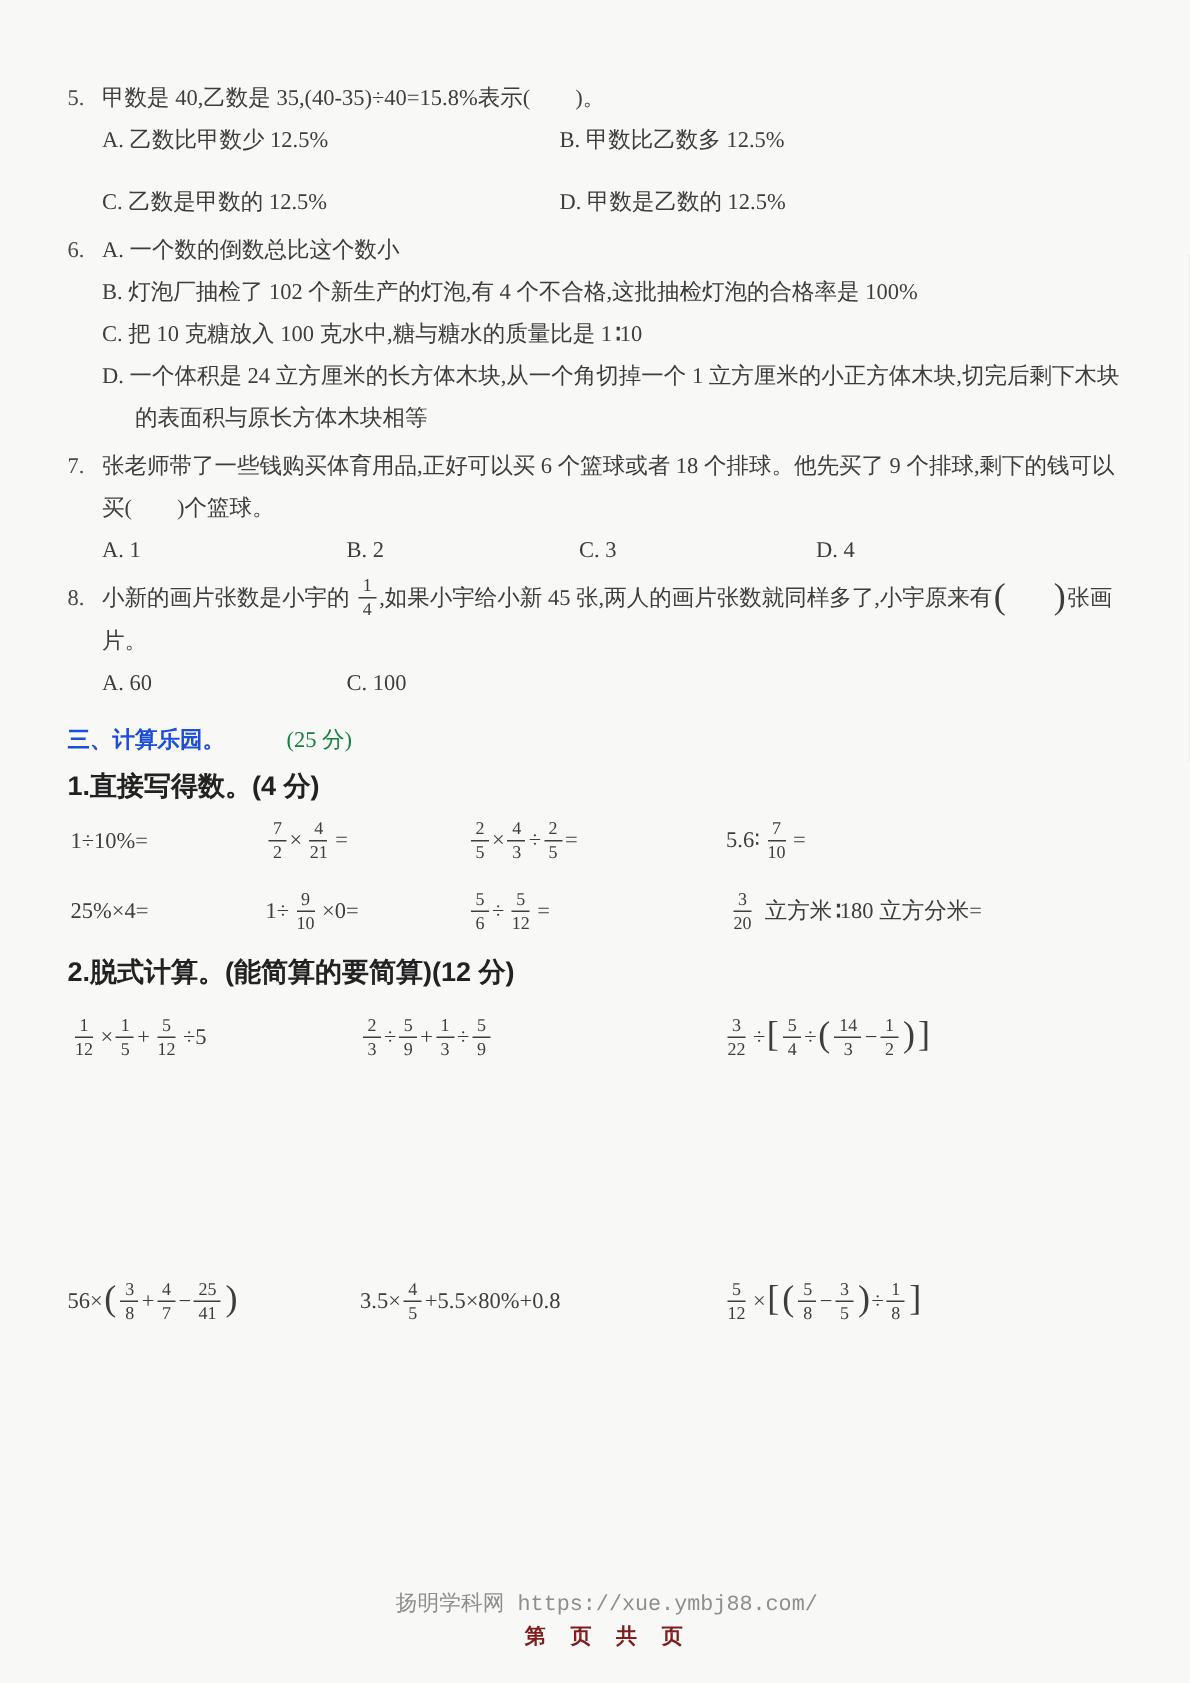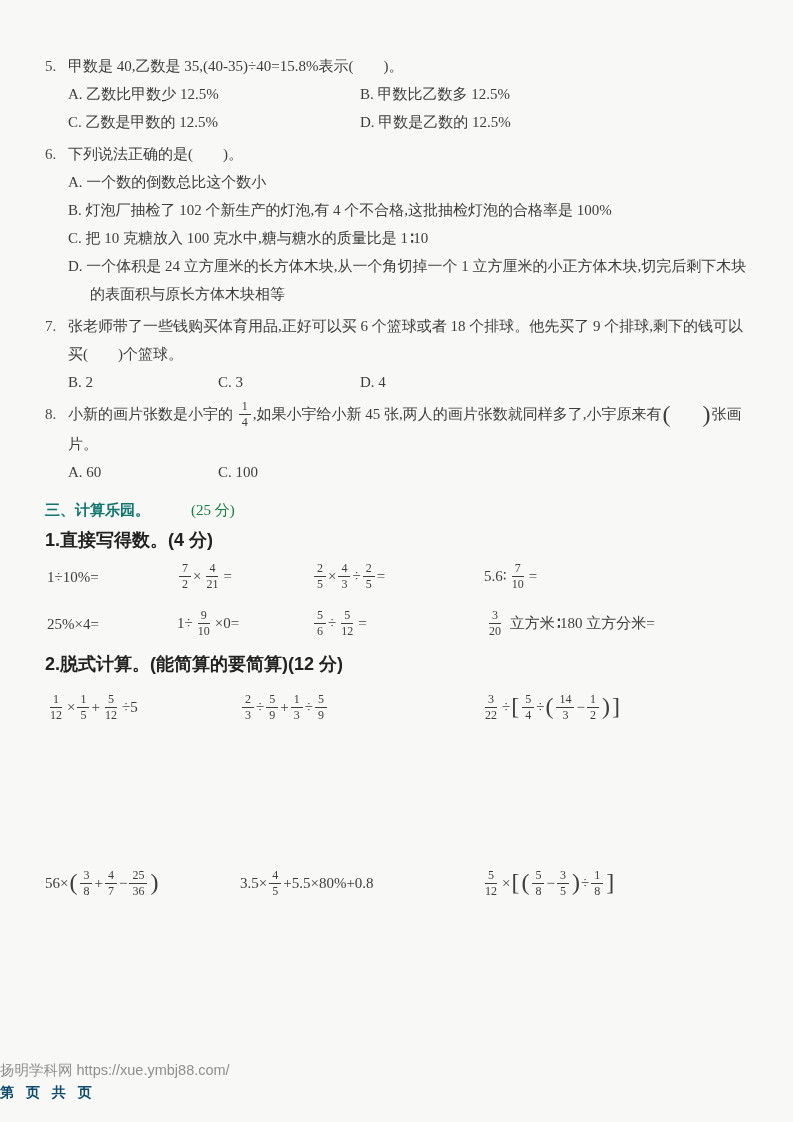--- a/index.html
+++ b/index.html
@@ -13,47 +13,47 @@
     font-size:15px;
     overflow:hidden;
   }
   .content{position:absolute;left:45px;top:52px;right:36px;}
 
   
   .question{display:flex;margin-bottom:4px;}
   .qnum{flex:0 0 23px;width:23px;line-height:28px;color:#4a4a4a;}
   .qbody{flex:1;min-width:0;}
   .stem{line-height:28px;}
-  .opts{line-height:28px;}
+  .opts{line-height:28px;gap:13px;}
   .opts.two-col{display:grid;grid-template-columns:292px auto;}
   .opts.four-col{display:grid;grid-template-columns:150px 142px 145px auto;}
   .opts.list .opt{padding-left:22px;text-indent:-22px;}
 
   
   .sec-heading{margin-top:10px;line-height:27px;}
-  .sec-title{font-weight:bold;color:#0f766e;font-family:"Liberation Sans","DejaVu Sans",sans-serif;font-size:15px;}
+  .sec-title{font-weight:bold;color:#1d4ed8;font-family:"Liberation Sans","DejaVu Sans",sans-serif;font-size:15px;}
   .sec-points{color:#15803d;margin-left:41px;}
   .sub-label{font-weight:bold;color:#222;line-height:27px;margin-top:3px;font-family:"Liberation Sans","DejaVu Sans",sans-serif;font-size:18px;}
 
   
   .calc-grid{display:grid;grid-template-columns:130px 135px 172px auto;align-items:center;min-height:47px;padding-left:2px;}
   .expr-grid{display:grid;grid-template-columns:195px 240px auto;align-items:center;margin-top:9px;min-height:42px;}
   .expr-grid.second{margin-top:134px;}
   .expr{white-space:nowrap;}
 
   
   .frac{display:inline-flex;flex-direction:column;align-items:center;vertical-align:middle;margin:0 2px;position:relative;top:-1px;}
   .fn{display:block;font-size:12px;line-height:13px;padding:0 3px 1px;border-bottom:1.2px solid #3d3d3d;text-align:center;}
   .fd{display:block;font-size:12px;line-height:13px;padding:1px 3px 0;text-align:center;}
   .br{font-size:24px;font-weight:400;vertical-align:middle;line-height:18px;margin:0 1px;position:relative;top:-2px;color:#3d3d3d;}
 
   
-  .footer{position:absolute;left:0;right:0;bottom:20px;text-align:left;font-family:Liberation Sans, sans-serif;}
+  .footer{position:absolute;left:16px;right:0;bottom:20px;text-align:center;font-family:Liberation Mono, monospace;}
   .footer-site{font-size:14.5px;color:#8e8e8e;line-height:23px;}
-  .footer-page{font-size:14px;color:#0c4a6e;letter-spacing:4px;line-height:20px;font-weight:bold;}
+  .footer-page{font-size:14px;color:#7f1d1d;letter-spacing:4px;line-height:20px;font-weight:bold;}
 </style>
 </head>
 <body>
 
 <div class="page">
   <div class="content">
 
     <section class="question">
       <span class="qnum">5.</span>
       <div class="qbody">
@@ -63,35 +63,35 @@
             <div class="opt">B. 甲数比乙数多 12.5%</div>
             <div class="opt">C. 乙数是甲数的 12.5%</div>
             <div class="opt">D. 甲数是乙数的 12.5%</div>
           </div>
       </div>
     </section>
 
     <section class="question">
       <span class="qnum">6.</span>
       <div class="qbody">
-        <div class="stem">下列说法正确的是(　　)。</div>
         <div class="opts list">
             <div class="opt">A. 一个数的倒数总比这个数小</div>
             <div class="opt">B. 灯泡厂抽检了 102 个新生产的灯泡,有 4 个不合格,这批抽检灯泡的合格率是 100%</div>
             <div class="opt">C. 把 10 克糖放入 100 克水中,糖与糖水的质量比是 1∶10</div>
             <div class="opt">D. 一个体积是 24 立方厘米的长方体木块,从一个角切掉一个 1 立方厘米的小正方体木块,切完后剩下木块的表面积与原长方体木块相等</div>
           </div>
       </div>
     </section>
 
     <section class="question">
       <span class="qnum">7.</span>
       <div class="qbody">
         <div class="stem">张老师带了一些钱购买体育用品,正好可以买 6 个篮球或者 18 个排球。他先买了 9 个排球,剩下的钱可以买(　　)个篮球。</div>
         <div class="opts four-col">
+            <div class="opt">A. 1</div>
             <div class="opt">B. 2</div>
             <div class="opt">C. 3</div>
             <div class="opt">D. 4</div>
           </div>
       </div>
     </section>
 
     <section class="question">
       <span class="qnum">8.</span>
       <div class="qbody">
@@ -197,21 +197,21 @@
       </div>
     <div class="expr-grid second">
         <div class="expr">56×<span class="br">(</span><span class="frac">
             <span class="fn">3</span>
             <span class="fd">8</span>
           </span>+<span class="frac">
             <span class="fn">4</span>
             <span class="fd">7</span>
           </span>−<span class="frac">
             <span class="fn">25</span>
-            <span class="fd">36</span>
+            <span class="fd">41</span>
           </span><span class="br">)</span></div>
         <div class="expr">3.5×<span class="frac">
             <span class="fn">4</span>
             <span class="fd">5</span>
           </span>+5.5×80%+0.8</div>
         <div class="expr"><span class="frac">
             <span class="fn">5</span>
             <span class="fd">12</span>
           </span>×<span class="br">[</span><span class="br">(</span><span class="frac">
             <span class="fn">5</span>

